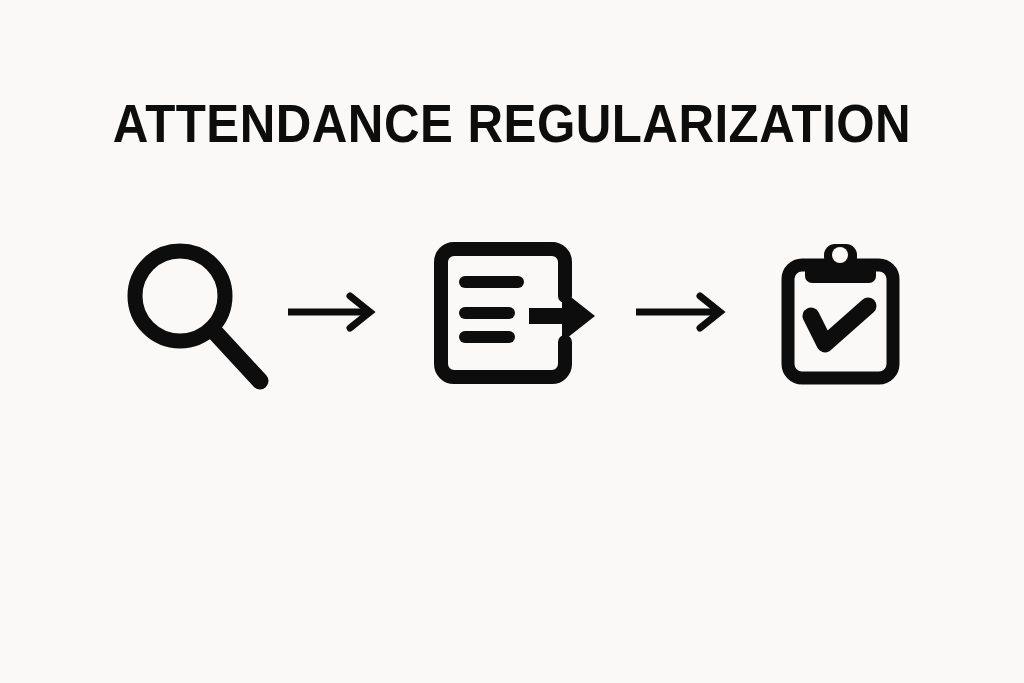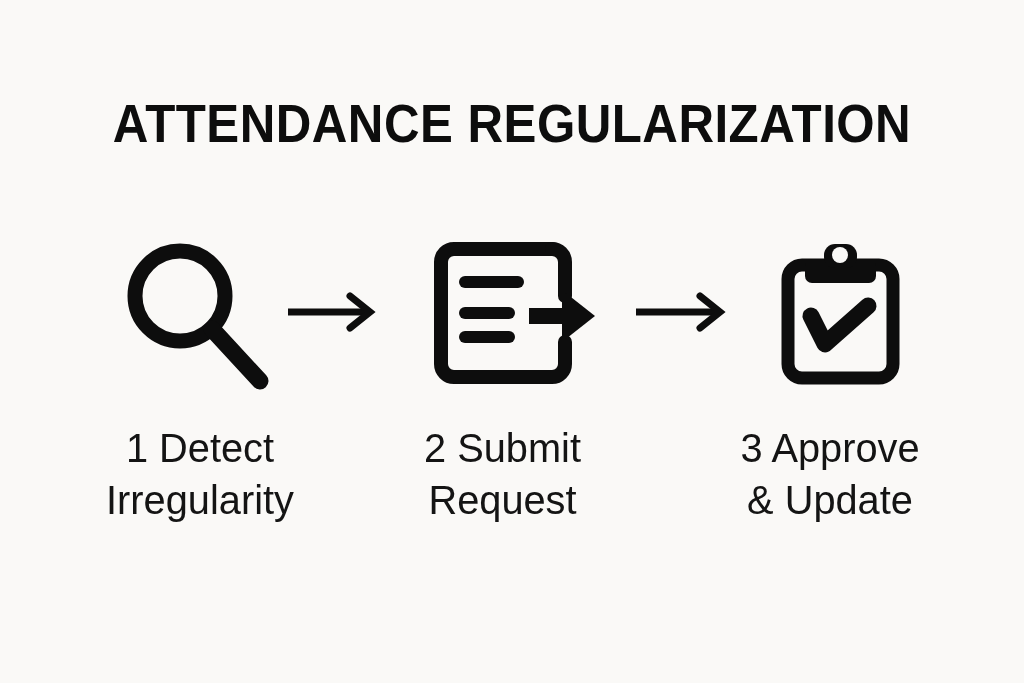--- a/index.html
+++ b/index.html
@@ -155,32 +155,14 @@
 
         <rect x="84" y="20" width="33" height="24" rx="11" ry="11" fill="#0d0d0d"></rect>
         <circle cx="100" cy="31" r="8" fill="#faf9f7"></circle>
 
         <polyline points="71,92 85,120 128,82" fill="none" stroke="#0d0d0d" stroke-width="17" stroke-linecap="round" stroke-linejoin="round"></polyline>
       </svg>
     </div>
 
   </div>
 
-  <div class="captions">
-
-    <div class="caption" id="caption-1">
-      <span class="line">1 Detect</span>
-      <span class="line">Irregularity</span>
-    </div>
-
-    <div class="caption" id="caption-2">
-      <span class="line">2 Submit</span>
-      <span class="line">Request</span>
-    </div>
-
-    <div class="caption" id="caption-3">
-      <span class="line">3 Approve</span>
-      <span class="line">&amp; Update</span>
-    </div>
-
-  </div>
 
 </div>
 
 </body></html>

